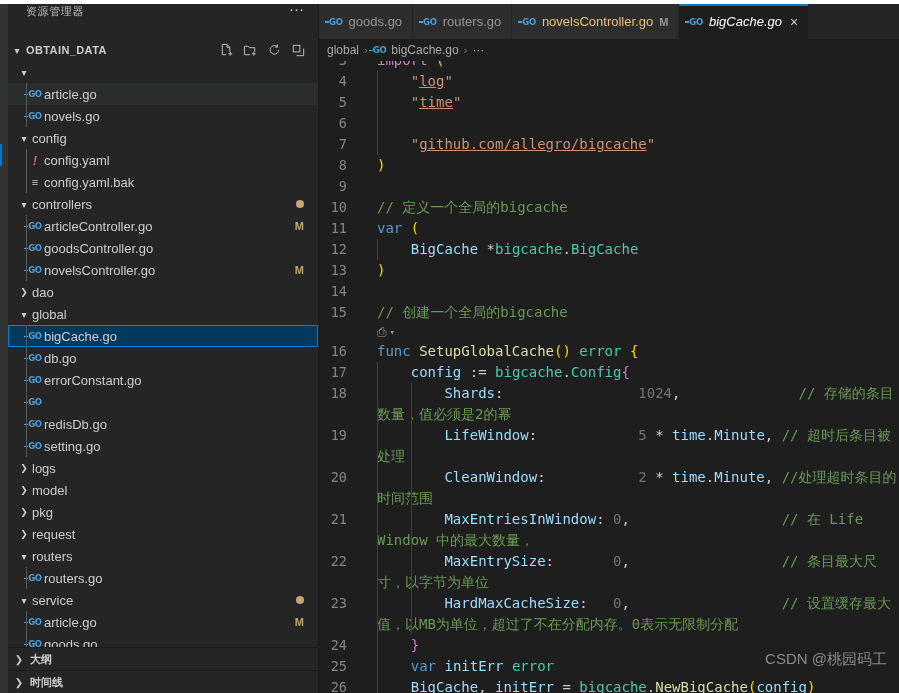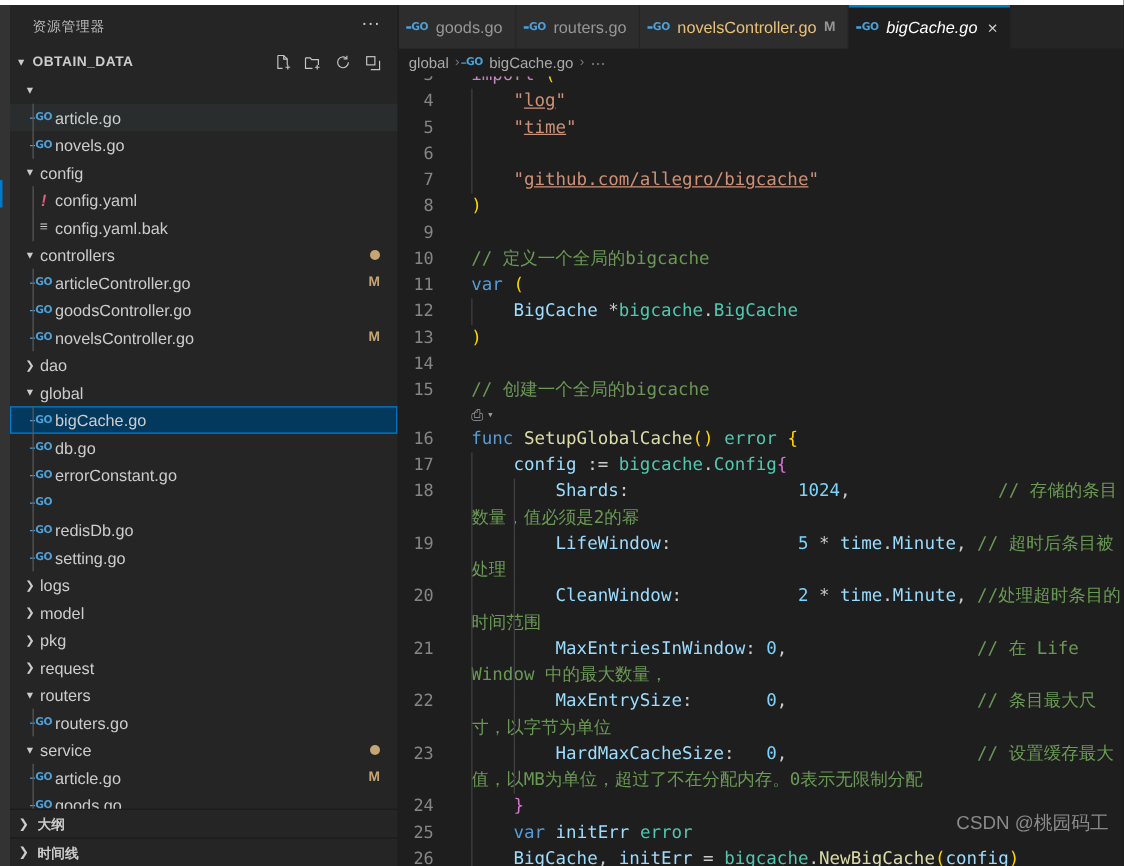--- a/index.html
+++ b/index.html
@@ -11,21 +11,21 @@
   .app{position:relative;width:899px;height:693px;display:flex;flex-direction:column;background:#1e1e1e;}
   .topstrip{height:4px;background:#ffffff;flex:0 0 4px;}
   .body-row{display:flex;flex:1 1 auto;min-height:0;}
 
   
   .activitybar{width:8px;flex:0 0 8px;background:#333333;position:relative;}
   .activitybar .active-mark{position:absolute;left:0;top:140px;width:2px;height:22px;background:#007acc;}
 
   
   .sidebar{width:310px;flex:0 0 310px;background:#252526;display:flex;flex-direction:column;min-height:0;border-right:1px solid #1b1b1c;}
-  .sb-title{height:35px;display:flex;align-items:center;padding:0 6px 0 18px;flex:0 0 35px;}
+  .sb-title{height:35px;display:flex;padding:0 6px 0 18px;flex:0 0 35px;}
   .sb-title .txt{font-size:11px;letter-spacing:.6px;color:#bbbbbb;flex:1;}
   .sb-title .dots{color:#cccccc;font-size:15px;line-height:10px;padding:0 8px 6px 0;cursor:pointer;}
 
   .sect-head{height:22px;display:flex;align-items:center;flex:0 0 22px;background:#252526;cursor:pointer;}
   .sect-head .chev{width:18px;text-align:center;font-size:10px;color:#cccccc;}
   .sect-head .name{font-size:11px;font-weight:bold;letter-spacing:.4px;color:#cccccc;flex:1;}
   .sect-head .acts{display:flex;gap:9px;padding-right:12px;}
   .sect-head .acts svg{display:block;}
 
   .tree{flex:1 1 auto;overflow:hidden;background:#252526;}
@@ -76,21 +76,21 @@
   .codetext{flex:1 1 auto;padding-left:14px;white-space:pre-wrap;word-break:break-word;position:relative;min-width:0;}
   .ig{position:absolute;width:1px;background:#404040;top:0;bottom:0;}
 
   .t-kw{color:#569cd6;}
   .t-kw2{color:#c586c0;}
   .t-fn{color:#dcdcaa;}
   .t-type{color:#4ec9b0;}
   .t-str{color:#ce9178;text-decoration:underline;text-decoration-color:#ce9178;}
   .t-str-plain{color:#ce9178;}
   .t-cmt{color:#6a9955;}
-  .t-num{color:#7dd3fc;}
+  .t-num{color:#737373;}
   .t-var{color:#9cdcfe;}
   .t-punct{color:#cccccc;}
   .t-paren-y{color:#ffd700;}
   .t-paren-p{color:#da70d6;}
 
   .codelens{height:18px;display:flex;align-items:center;padding-left:58px;color:#999999;font-size:11px;gap:3px;}
   .codelens .lensico{font-size:12px;color:#9aa0a6;}
   .codelens .chev{font-size:9px;}
 
   .watermark{position:absolute;right:12px;bottom:24px;color:#8a8a8a;font-size:15px;

